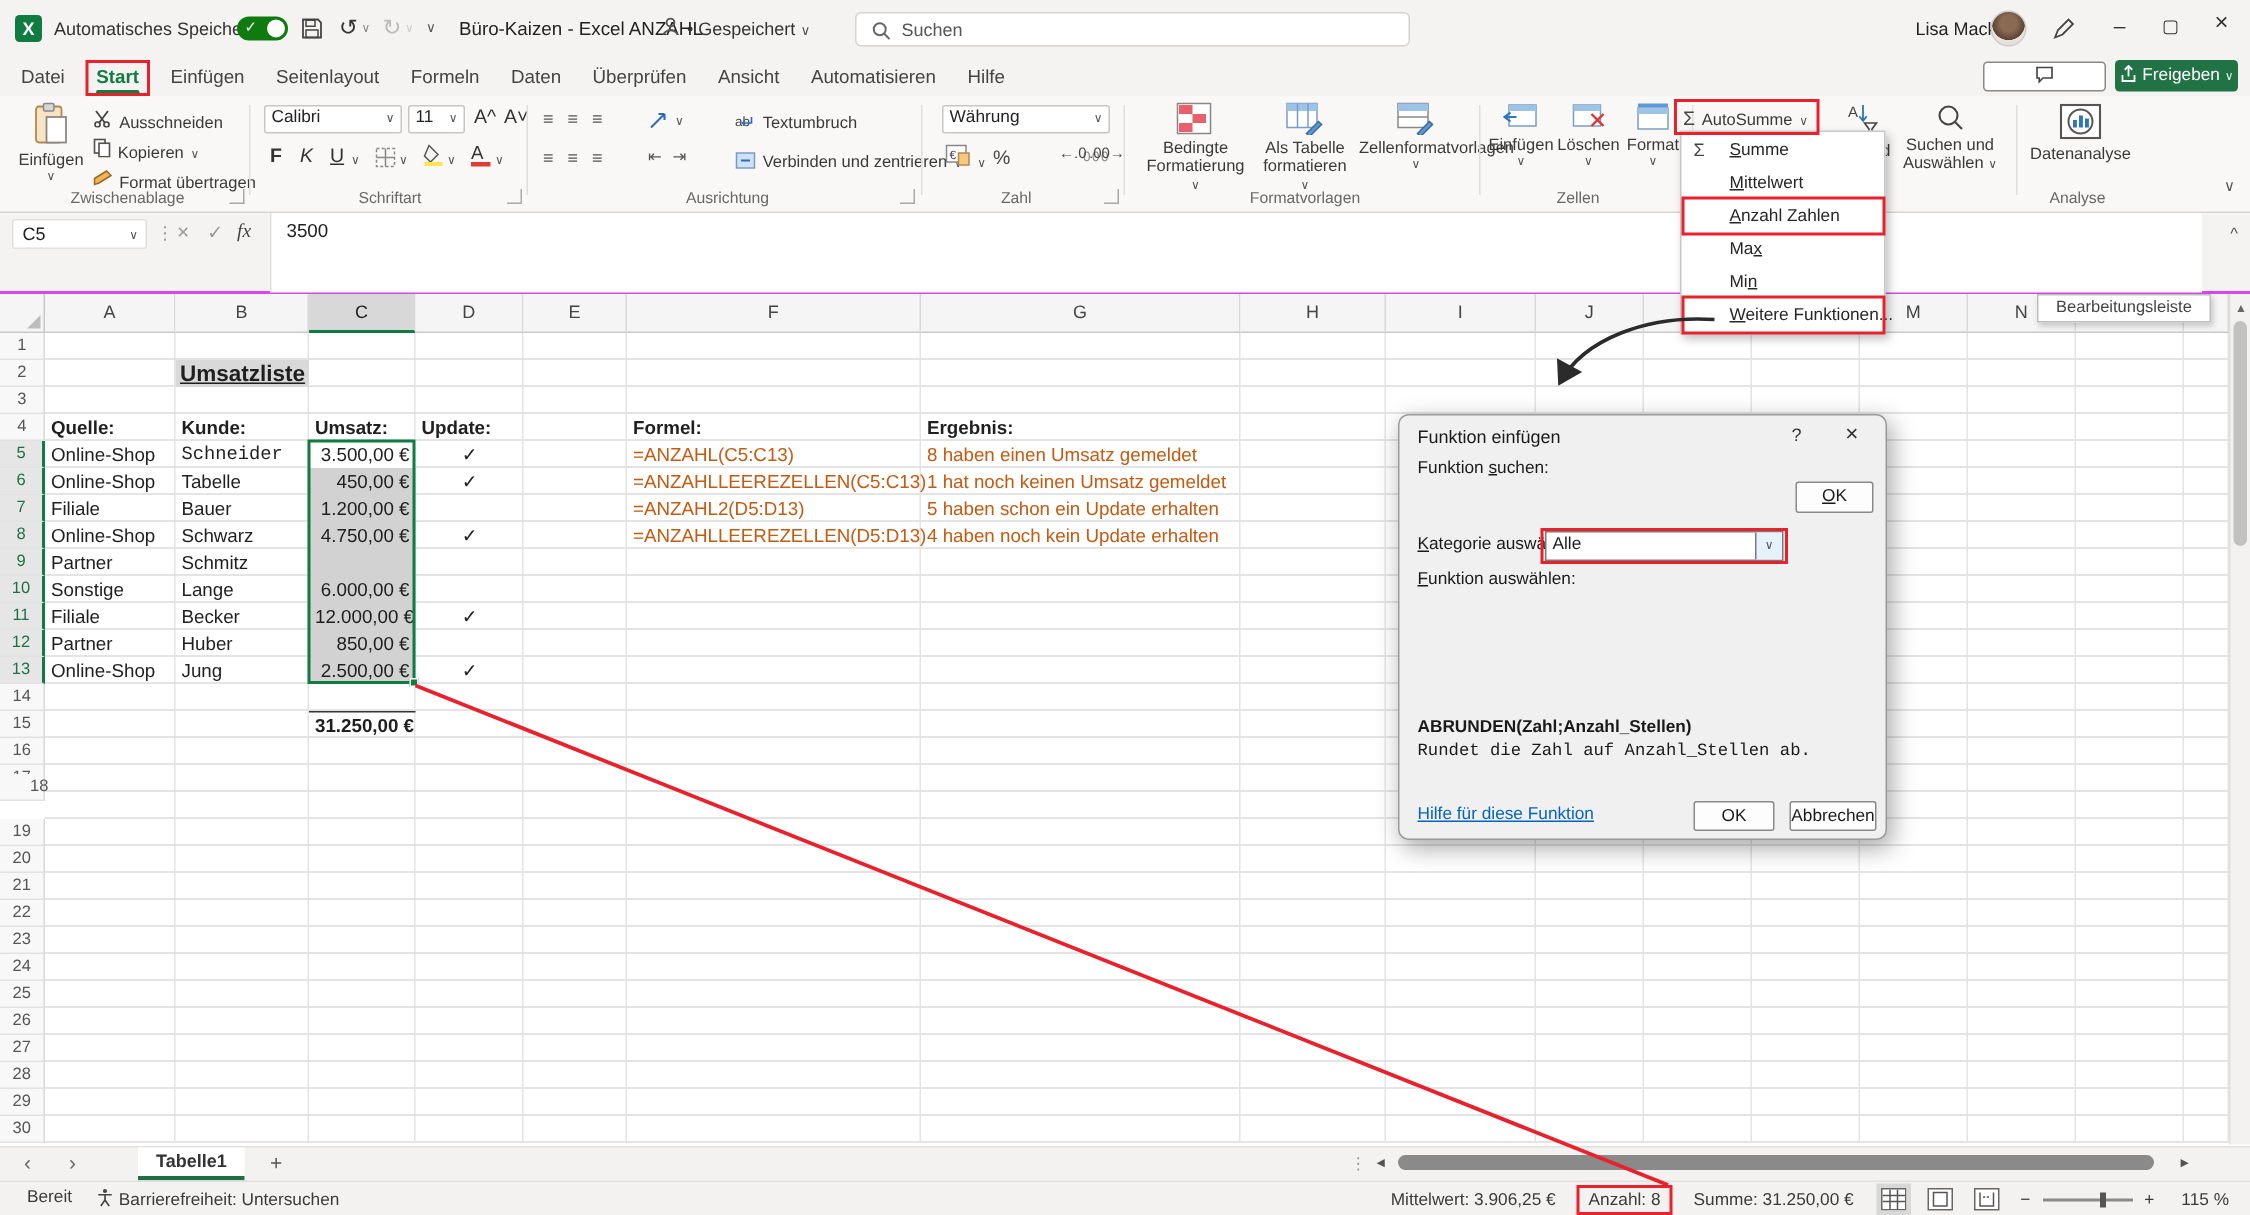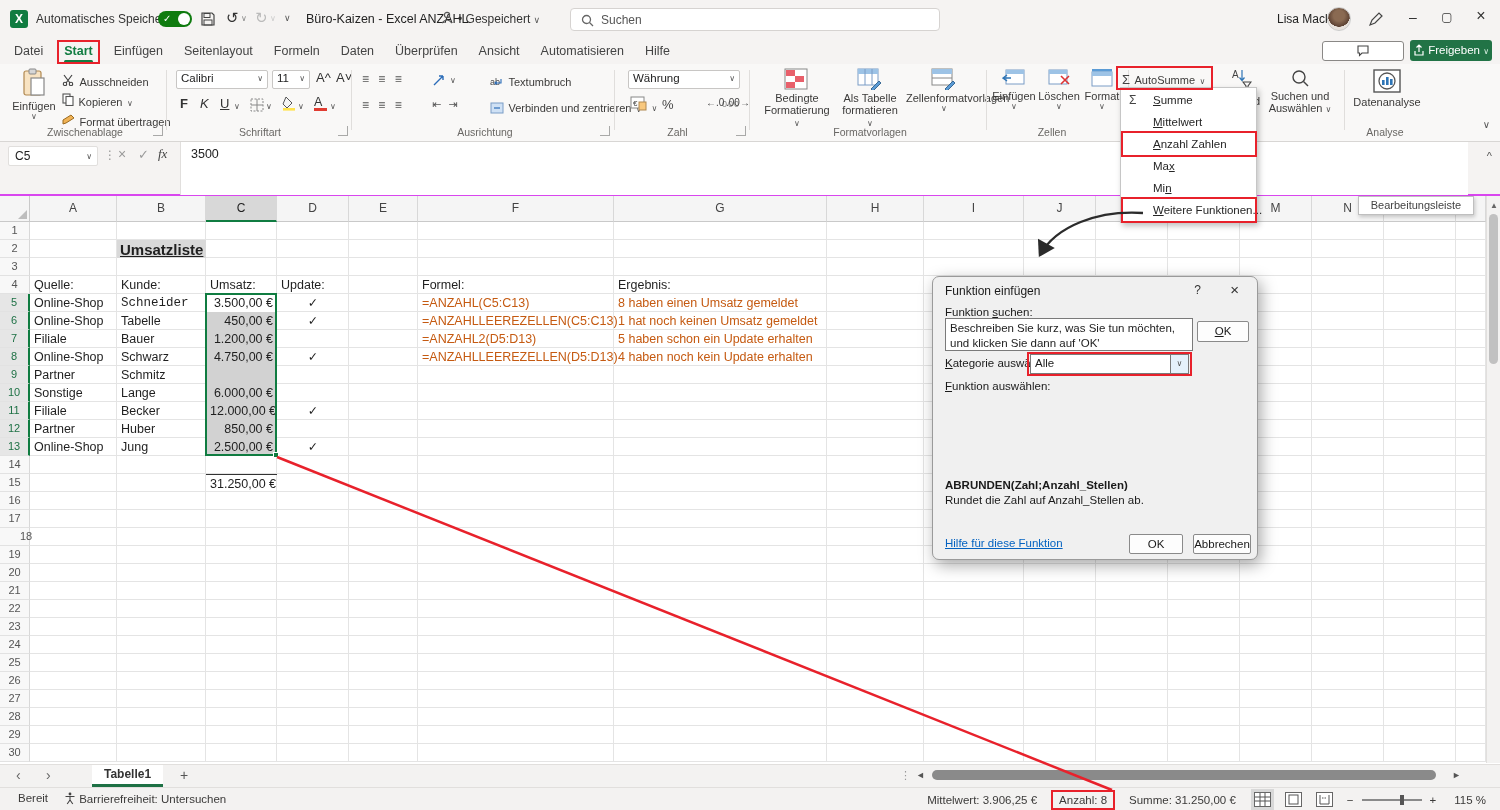--- a/index.html
+++ b/index.html
@@ -80,21 +80,21 @@
   .colh { position:absolute; top:0; height:26px; background:#F5F5F5; border-right:1px solid #D8D8D8; border-bottom:1px solid #C9C9C9;
     font-size:12px; color:#444; text-align:center; line-height:25px; }
   .colh.sel { background:#D8D8D8; border-bottom:2px solid #107C41; color:#222; }
   .rowh { position:absolute; left:0; width:30px; background:#F8F8F8; border-right:1px solid #D8D8D8; border-bottom:1px solid #E2E2E2;
     font-size:11px; color:#555; text-align:center; }
   .rowh.sel { background:#E6E6E6; border-right:2px solid #107C41; color:#17694100; color:#1E7145; }
   #rowsbg { position:absolute; left:30px; top:26px; width:1456px; height:541px;
     background:repeating-linear-gradient(to bottom,#fff 0 17px,#E4E4E4 17px 18px); }
   .vline { position:absolute; top:26px; width:1px; background:#E4E4E4; height:540px; }
   .cell { position:absolute; font-size:12.5px; color:#1f1f1f; padding:0 4px; white-space:nowrap; overflow:visible; line-height:18px; }
-  .c-bold { font-weight:normal; }
+  .c-bold { font-weight:bold; }
   .c-num { text-align:right; }
   .c-check { text-align:center; }
   .c-orange { color:#C55A11; }
   .c-sel { background:#D2D2D2; }
   .c-active { background:#fff; }
   .c-title { font-size:15px; font-weight:bold; text-decoration:underline; background:#D9D9D9; padding:0 3px; line-height:19px; }
   .c-topline { border-top:1.5px solid #333; }
   #sel-border { position:absolute; border:2px solid #107C41; pointer-events:none; }
   #fill-handle { position:absolute; width:6px; height:6px; background:#107C41; border:1px solid #fff; pointer-events:none; }
 
@@ -153,21 +153,21 @@
   #dlg-cat-combo .val { position:absolute; left:4px; top:2px; }
   #dlg-cat-combo .btn { position:absolute; right:0; top:0; width:18px; height:18px; background:#E5F1FB; border-left:1px solid #7a7a7a;
     color:#555; font-size:8px; text-align:center; line-height:18px; }
   #dlg-fn-label { position:absolute; left:12px; top:103px; }
   #dlg-listbox { position:absolute; left:12px; top:115px; width:304px; height:79px; background:#fff; border:1px solid #7a7a7a; overflow:hidden; }
   .fn-item { height:11.2px; line-height:11.2px; font-size:11px; padding-left:4px; color:#1a1a1a; white-space:nowrap; }
   #dlg-list-scroll { position:absolute; right:0; top:0; width:11px; height:77px; background:#F0F0F0; border-left:1px solid #ddd; }
   #dlg-list-thumb { position:absolute; right:4px; top:26px; width:3px; height:22px; background:#666; }
   #dlg-list-redbox { position:absolute; left:1px; top:35px; width:100px; height:35px; border:2.5px solid #E8212B; }
   #dlg-sig { position:absolute; left:12px; top:202px; font-weight:bold; }
-  #dlg-desc { position:absolute; left:12px; top:217px; }
+  #dlg-desc { position:absolute; left:12px; top:217px;font-family:Liberation Mono, monospace; }
   #dlg-link { position:absolute; left:12px; top:260px; color:#0563C1; text-decoration:underline; }
   #dlg-ok { position:absolute; left:196px; top:257px; width:54px; height:20px; background:#FDFDFD; border:1px solid #8a8a8a;
     text-align:center; line-height:18px; border-radius:2px; }
   #dlg-cancel { position:absolute; left:260px; top:257px; width:58px; height:20px; background:#FDFDFD; border:1px solid #8a8a8a;
     text-align:center; line-height:18px; border-radius:2px; }
 
   
   #fb-tooltip { position:absolute; left:1358px; top:196px; width:116px; height:19px; background:#fff; border:1px solid #BFBFBF;
     box-shadow:1px 2px 4px rgba(0,0,0,.2); font-size:11px; color:#444; text-align:center; line-height:17px; z-index:45; }
 
@@ -536,21 +536,21 @@
       <div class="rowh sel" style="top: 152px; height: 18px; line-height: 17px;">8</div>
       <div class="rowh sel" style="top: 170px; height: 18px; line-height: 17px;">9</div>
       <div class="rowh sel" style="top: 188px; height: 18px; line-height: 17px;">10</div>
       <div class="rowh sel" style="top: 206px; height: 18px; line-height: 17px;">11</div>
       <div class="rowh sel" style="top: 224px; height: 18px; line-height: 17px;">12</div>
       <div class="rowh sel" style="top: 242px; height: 18px; line-height: 17px;">13</div>
       <div class="rowh" style="top: 260px; height: 18px; line-height: 17px;">14</div>
       <div class="rowh" style="top: 278px; height: 18px; line-height: 17px;">15</div>
       <div class="rowh" style="top: 296px; height: 18px; line-height: 17px;">16</div>
       <div class="rowh" style="top: 314px; height: 18px; line-height: 17px;">17</div>
-      <div class="rowh" style="top: 332px; height: 18px; line-height: 17px; padding-left: 20px;">18</div>
+      <div class="rowh" style="top: 320px; height: 18px; line-height: 17px; padding-left: 20px;">18</div>
       <div class="rowh" style="top: 350px; height: 18px; line-height: 17px;">19</div>
       <div class="rowh" style="top: 368px; height: 18px; line-height: 17px;">20</div>
       <div class="rowh" style="top: 386px; height: 18px; line-height: 17px;">21</div>
       <div class="rowh" style="top: 404px; height: 18px; line-height: 17px;">22</div>
       <div class="rowh" style="top: 422px; height: 18px; line-height: 17px;">23</div>
       <div class="rowh" style="top: 440px; height: 18px; line-height: 17px;">24</div>
       <div class="rowh" style="top: 458px; height: 18px; line-height: 17px;">25</div>
       <div class="rowh" style="top: 476px; height: 18px; line-height: 17px;">26</div>
       <div class="rowh" style="top: 494px; height: 18px; line-height: 17px;">27</div>
       <div class="rowh" style="top: 512px; height: 18px; line-height: 17px;">28</div>
@@ -622,21 +622,20 @@
       <div class="mi"><span><u>W</u>eitere Funktionen...</span><div class="redbox" style="inset: -2px -1px -2px 0px;"></div></div>
     </div>
 
   <div id="fb-tooltip">Bearbeitungsleiste</div>
 
   <div id="dialog">
     <div id="dlg-title">Funktion einfügen</div>
     <div id="dlg-help">?</div>
     <div id="dlg-close">×</div>
     <div id="dlg-search-label">Funktion <u>s</u>uchen:</div>
-    <div id="dlg-search-box">Beschreiben Sie kurz, was Sie tun möchten, und klicken Sie dann auf 'OK'</div>
     <div id="dlg-ok-top"><u>O</u>K</div>
     <div id="dlg-cat-label"><u>K</u>ategorie auswählen:</div>
     <div id="dlg-cat-combo">
       <span class="val">Alle</span>
       <span class="btn">∨</span>
       <div class="redbox" style="left:-4px;top:-3px;width:165px;height:24px"></div>
     </div>
     <div id="dlg-fn-label"><u>F</u>unktion auswählen:</div>
     <div id="dlg-sig">ABRUNDEN(Zahl;Anzahl_Stellen)</div>
     <div id="dlg-desc">Rundet die Zahl auf Anzahl_Stellen ab.</div>

